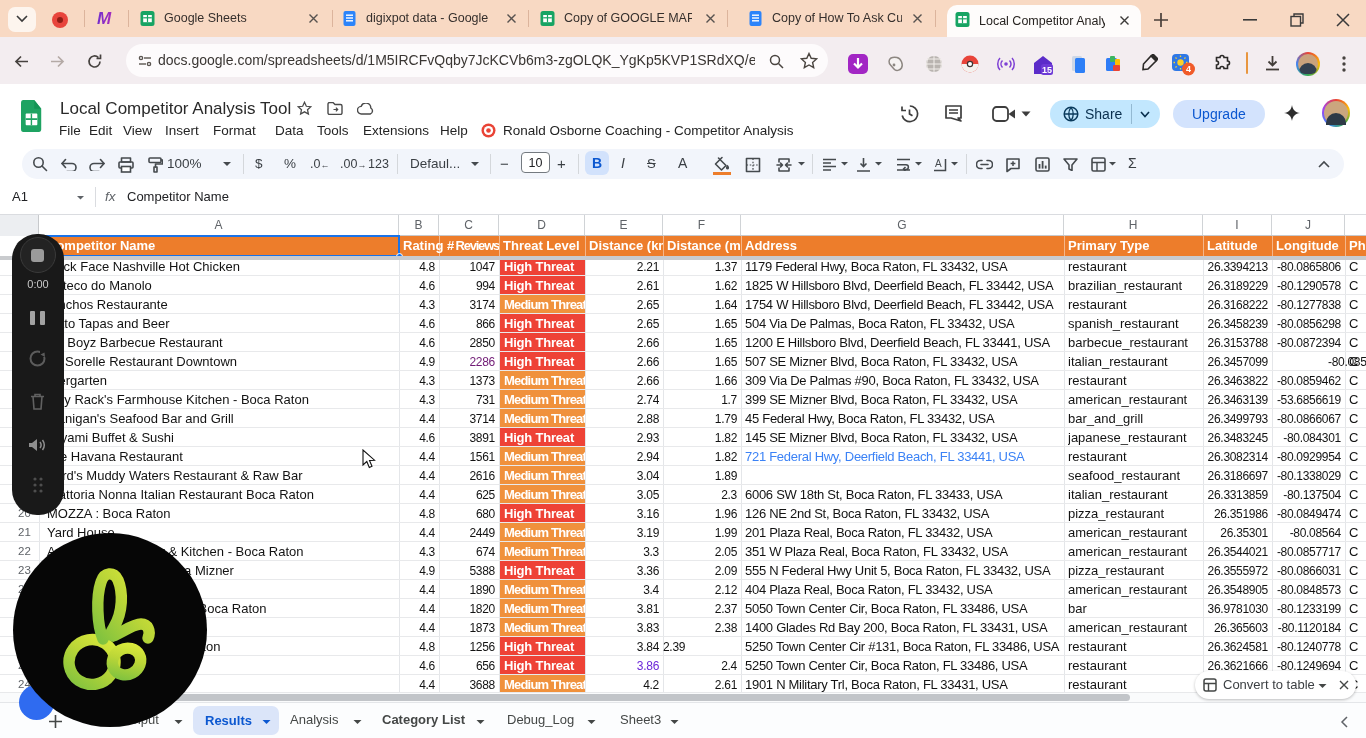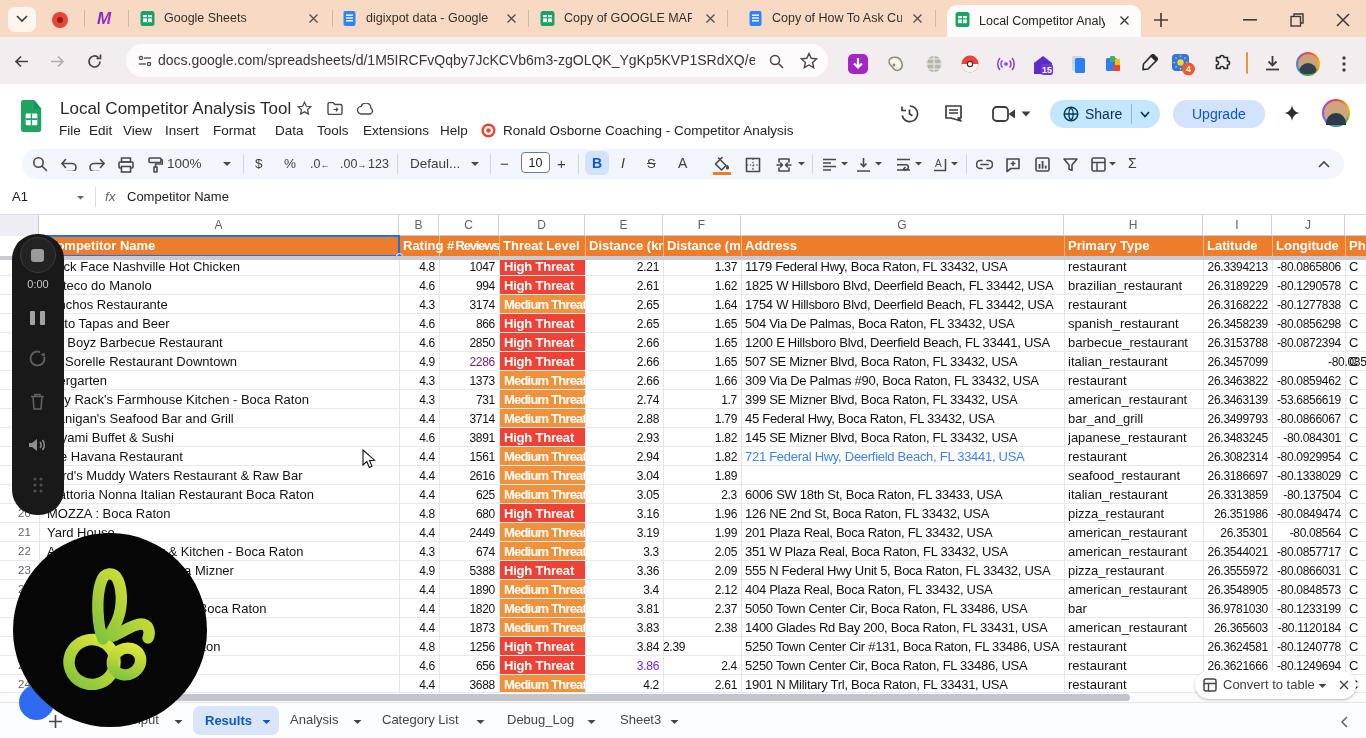--- a/index.html
+++ b/index.html
@@ -754,21 +754,21 @@
   </svg>
 <div class="ab" style="left:193px;top:706px;width:86px;height:29px;border-radius:7px;background:#dbe5f9"></div>
 <div class="ab nw" style="left:205px;top:703px;font-size:13px;font-weight:bold;color:#0b57d0;line-height:35px">Results</div>
 <svg class="ab" style="left:262px;top:719px" width="9" height="6">
     <path d="M0.5 1 L4.5 5 L8.5 1" fill="#0b57d0"></path>
   </svg>
 <div class="ab nw" style="left:290px;top:702px;font-size:13px;font-weight:500;color:#444746;line-height:35px">Analysis</div>
 <svg class="ab" style="left:353px;top:719px" width="9" height="6">
     <path d="M0.5 1 L4.5 5 L8.5 1" fill="#444746"></path>
   </svg>
-<div class="ab nw" style="left:382px;top:702px;font-size:13px;font-weight:400;color:#444746;line-height:35px">Category List</div>
+<div class="ab nw" style="left:382px;top:702px;font-size:13px;font-weight:700;color:#444746;line-height:35px">Category List</div>
 <svg class="ab" style="left:476px;top:719px" width="9" height="6">
     <path d="M0.5 1 L4.5 5 L8.5 1" fill="#444746"></path>
   </svg>
 <div class="ab nw" style="left:507px;top:702px;font-size:13px;font-weight:500;color:#444746;line-height:35px">Debug_Log</div>
 <svg class="ab" style="left:587px;top:719px" width="9" height="6">
     <path d="M0.5 1 L4.5 5 L8.5 1" fill="#444746"></path>
   </svg>
 <div class="ab nw" style="left:620px;top:702px;font-size:13px;font-weight:500;color:#444746;line-height:35px">Sheet3</div>
 <svg class="ab" style="left:670px;top:719px" width="9" height="6">
     <path d="M0.5 1 L4.5 5 L8.5 1" fill="#444746"></path>

